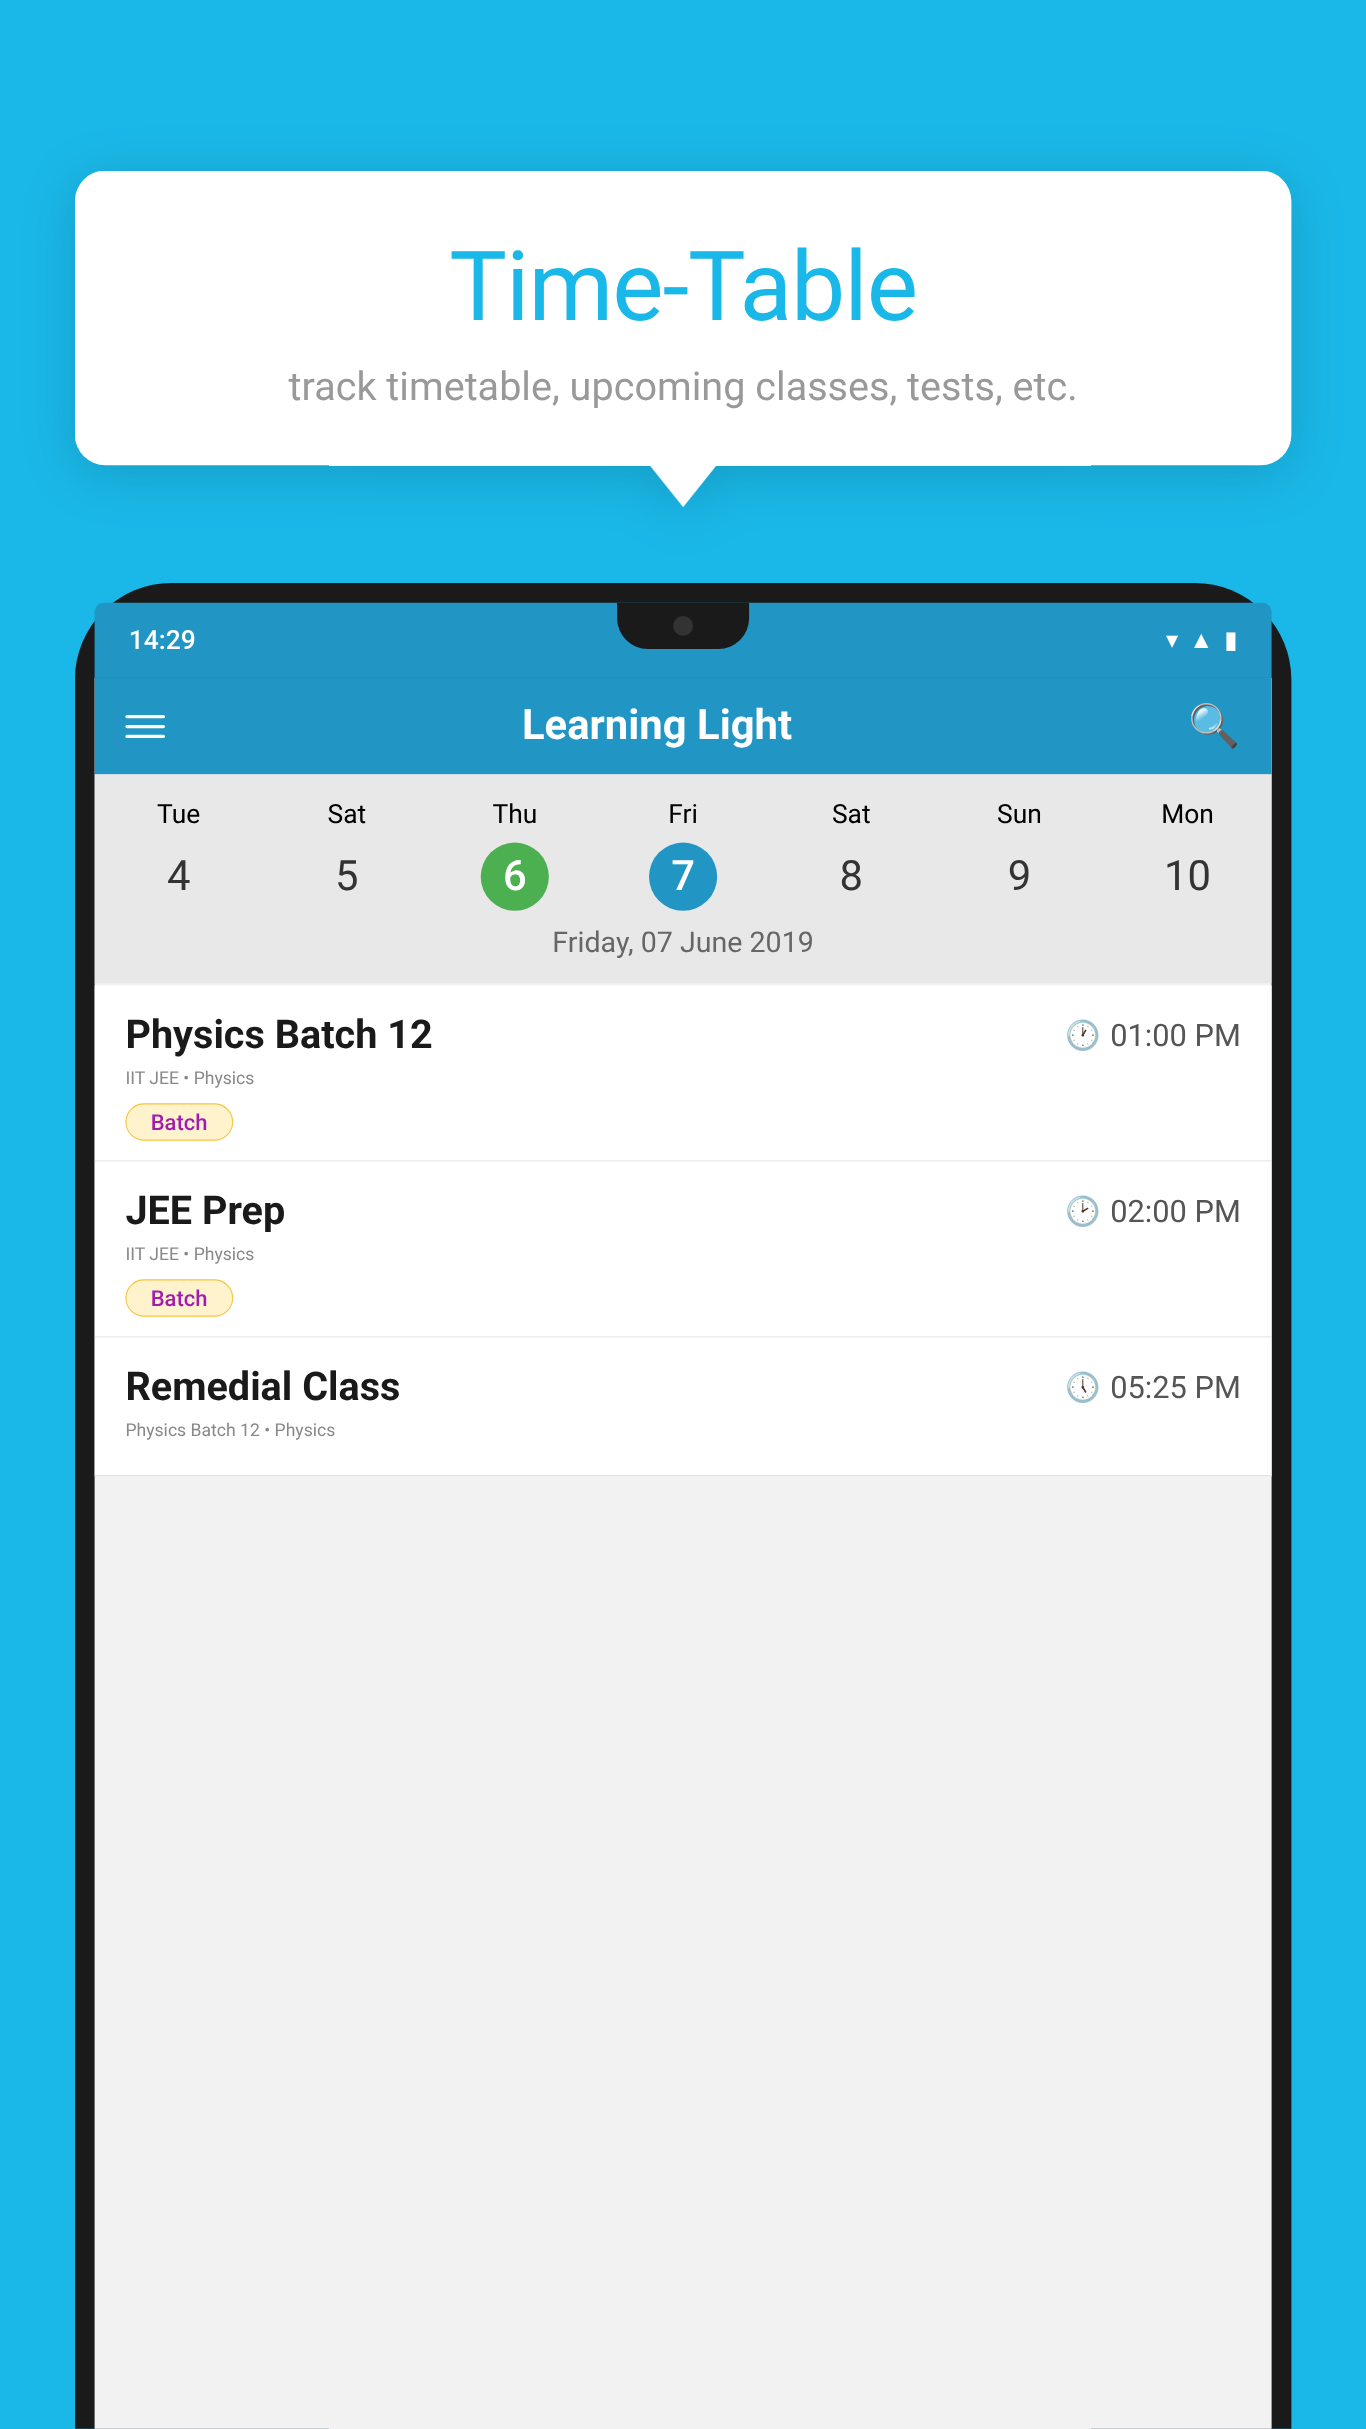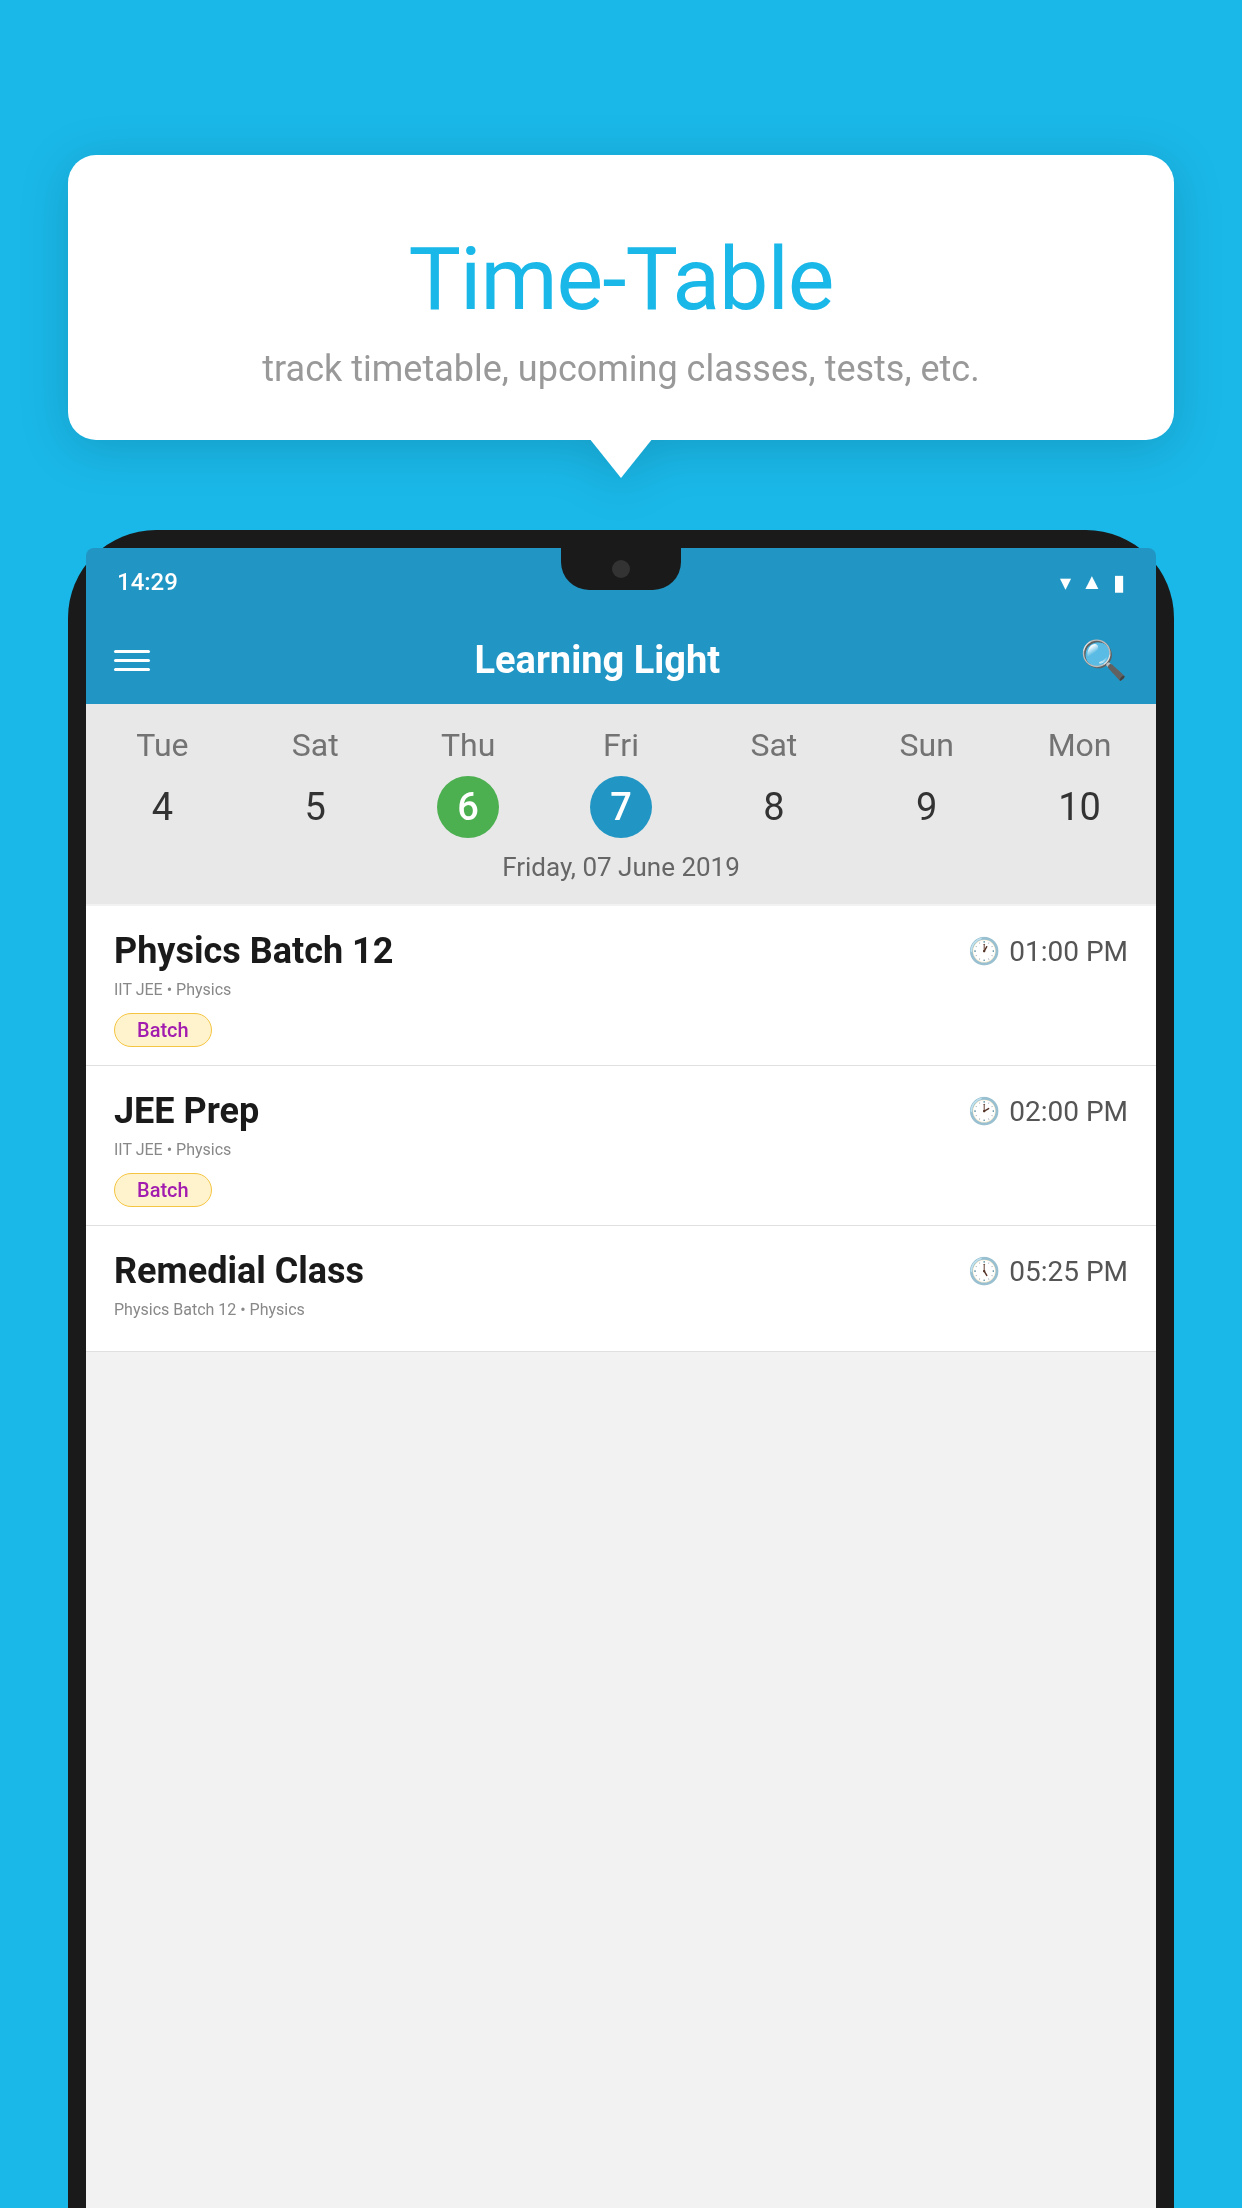--- a/index.html
+++ b/index.html
@@ -15,21 +15,21 @@
     }
 
     
     .tooltip-card {
       position: absolute;
       top: 155px;
       left: 68px;
       right: 68px;
       background: #fff;
       border-radius: 28px;
-      padding: 72px 60px 50px;
+      padding: 55px 60px 50px;
       text-align: center;
       filter: drop-shadow(0 8px 24px rgba(0,0,0,0.15));
     }
     .tooltip-card::after {
       content: '';
       position: absolute;
       bottom: -38px;
       left: 50%;
       transform: translateX(-50%);
       width: 0;
@@ -155,22 +155,22 @@
     .calendar-strip {
       background: #e8e8e8;
       padding: 16px 0 8px;
     }
     .day-headers {
       display: grid;
       grid-template-columns: repeat(7, 1fr);
       text-align: center;
     }
     .day-header {
-      font-size: 32px;
-      color: #737373;
+      font-size: 24px;
+      color: #000000;
       font-weight: 400;
       padding: 6px 0;
     }
     .day-numbers {
       display: grid;
       grid-template-columns: repeat(7, 1fr);
       text-align: center;
       padding: 6px 0;
     }
     .day-num {

